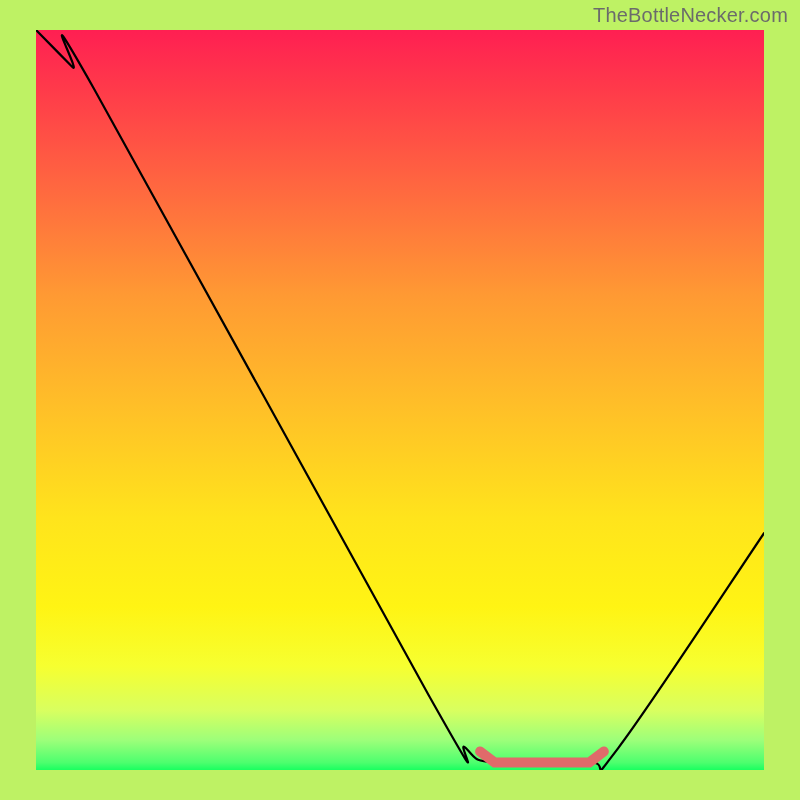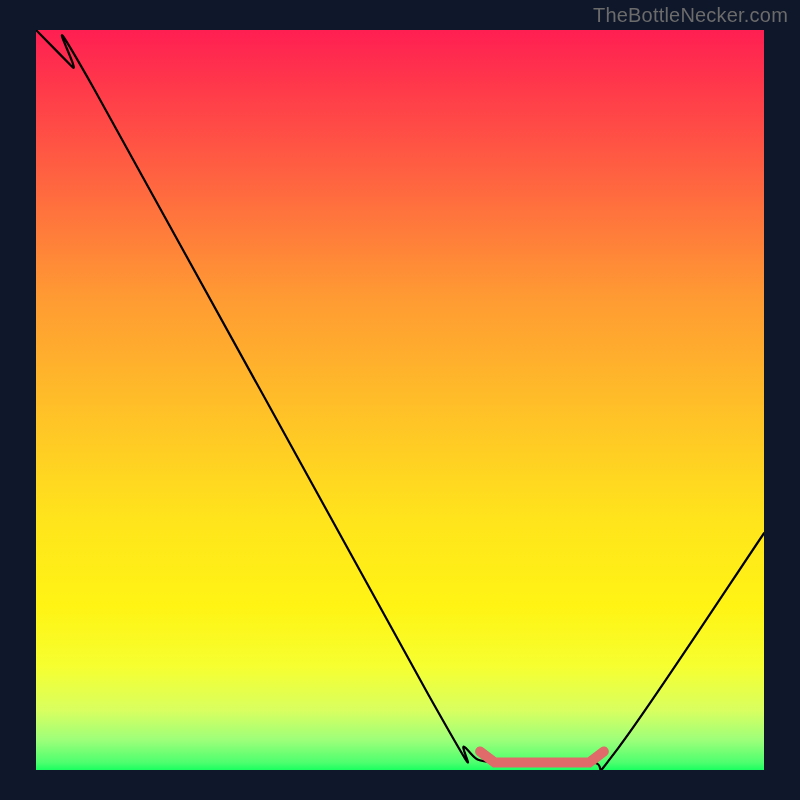--- a/index.html
+++ b/index.html
@@ -8,21 +8,21 @@
     width: 800px;
     height: 800px;
     background: #000;
     overflow: hidden;
     font-family: Arial, Helvetica, sans-serif;
   }
   .stage {
     position: relative;
     width: 800px;
     height: 800px;
-    background: #0f172a;
+    background: #bef264;
   }
   .watermark {
     position: absolute;
     top: 4px;
     right: 12px;
     color: #6b6b6b;
     font-size: 20px;
     font-weight: 500;
     letter-spacing: 0.2px;
     z-index: 10;

